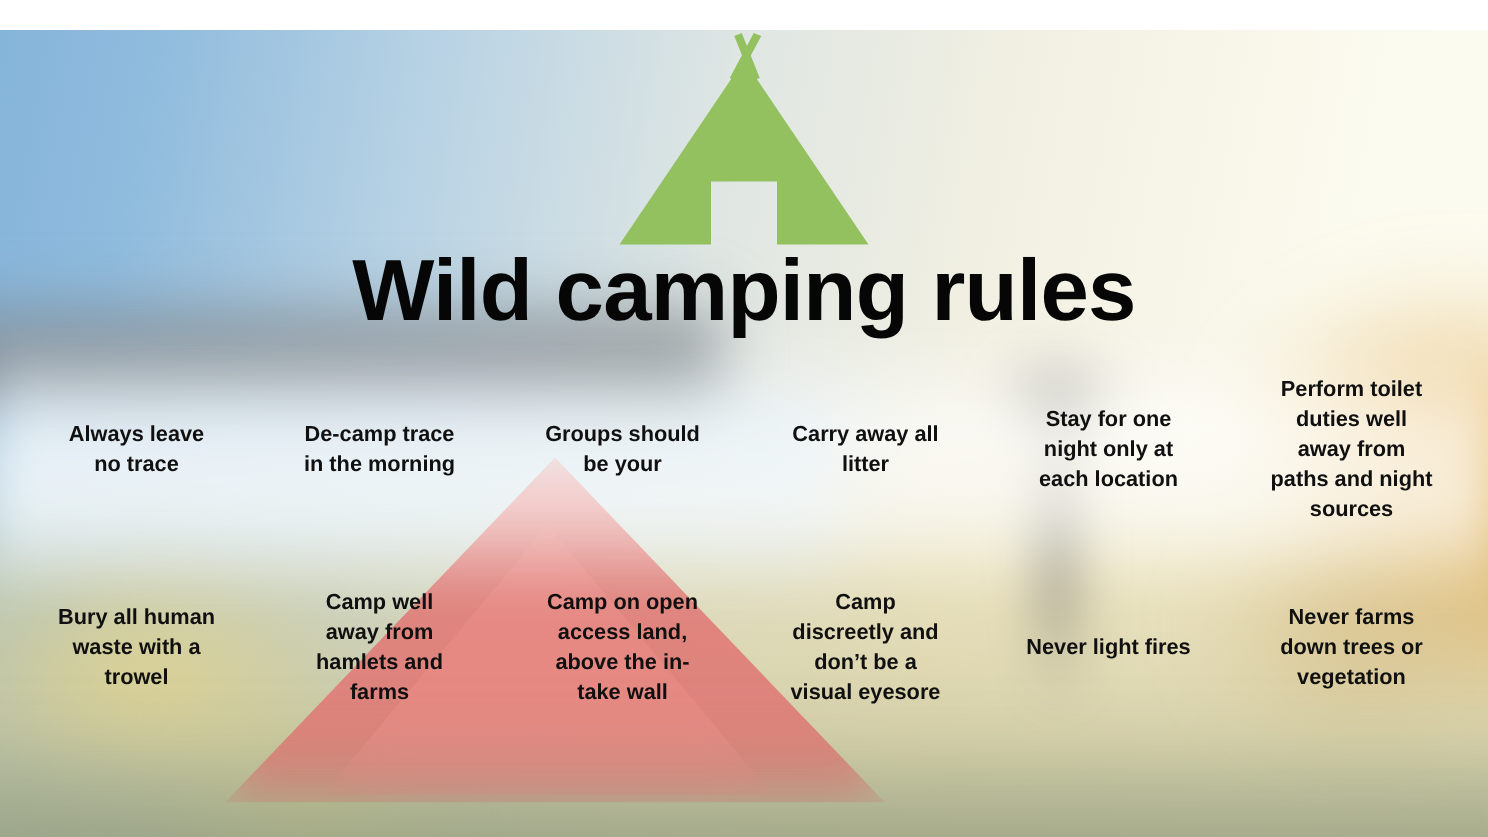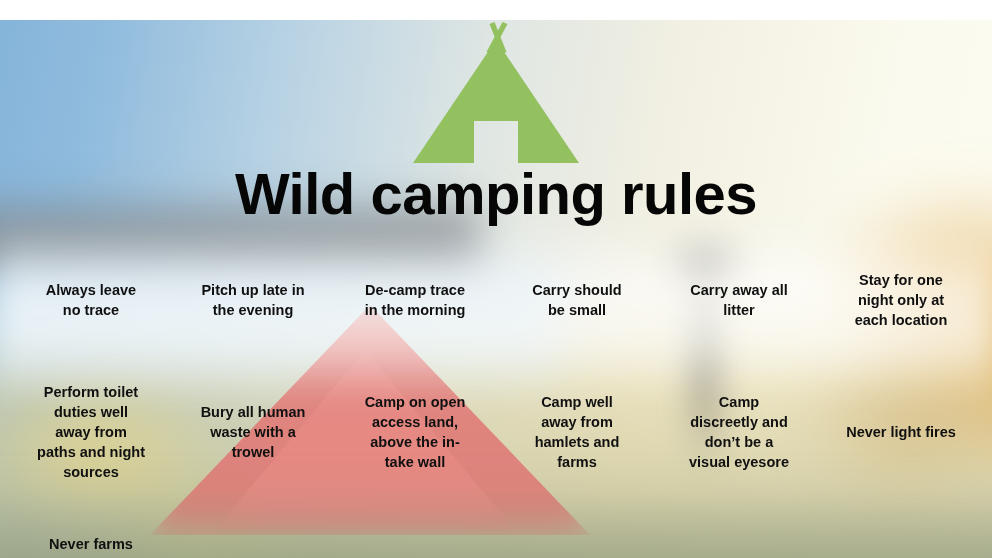--- a/index.html
+++ b/index.html
@@ -198,47 +198,44 @@
     </div>
 
     <h1 class="page-title">Wild camping rules</h1>
 
     <div class="rules-grid">
 
       <div class="rule-cell">
         <span class="rule-text">Always leave no trace</span>
       </div>
       <div class="rule-cell">
-        <span class="rule-text">Pitch up late in the evening</span>
-      </div>
-      <div class="rule-cell">
         <span class="rule-text">De-camp trace in the morning</span>
       </div>
       <div class="rule-cell">
-        <span class="rule-text">Carry should be small</span>
+        <span class="rule-text">Groups should be your</span>
       </div>
       <div class="rule-cell">
         <span class="rule-text">Carry away all litter</span>
       </div>
 
       <div class="rule-cell">
         <span class="rule-text">Stay for one night only at each location</span>
       </div>
       <div class="rule-cell">
         <span class="rule-text">Perform toilet duties well away from paths and night sources</span>
       </div>
       <div class="rule-cell">
         <span class="rule-text">Bury all human waste with a trowel</span>
       </div>
       <div class="rule-cell">
+        <span class="rule-text">Camp well away from hamlets and farms</span>
+      </div>
+
+      <div class="rule-cell">
         <span class="rule-text">Camp on open access land, above the in-take wall</span>
-      </div>
-
-      <div class="rule-cell">
-        <span class="rule-text">Camp well away from hamlets and farms</span>
       </div>
       <div class="rule-cell">
         <span class="rule-text">Camp discreetly and don’t be a visual eyesore</span>
       </div>
       <div class="rule-cell">
         <span class="rule-text">Never light fires</span>
       </div>
       <div class="rule-cell">
         <span class="rule-text">Never farms down trees or vegetation</span>
       </div>

